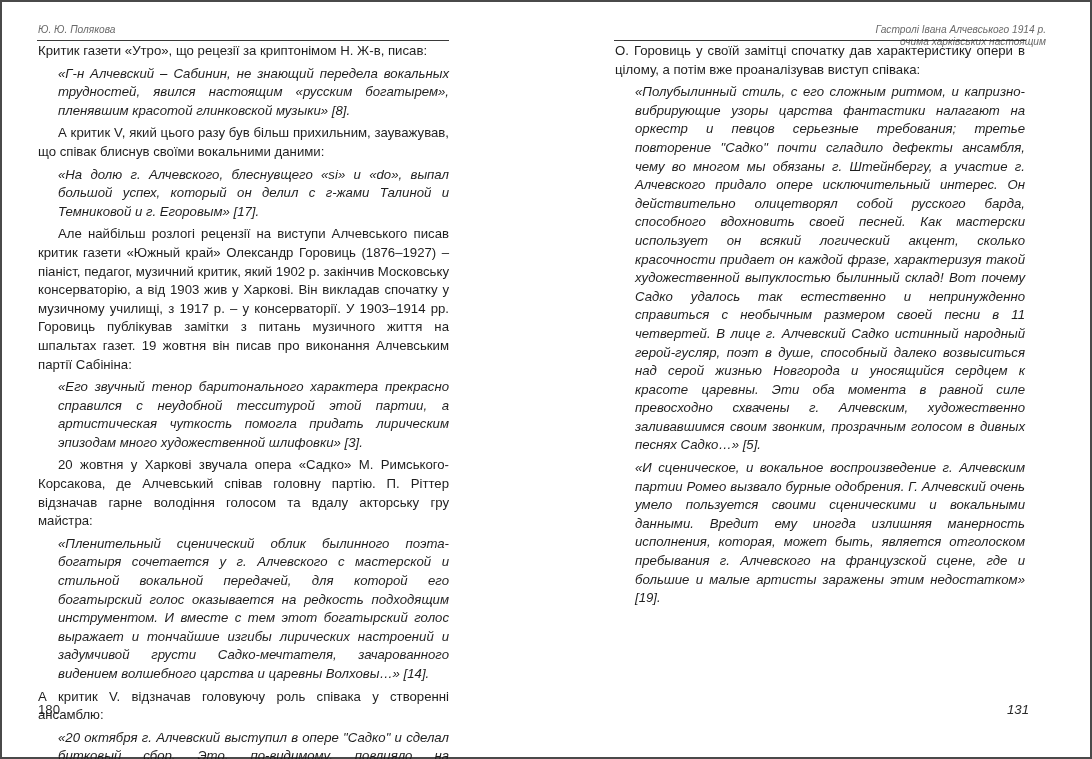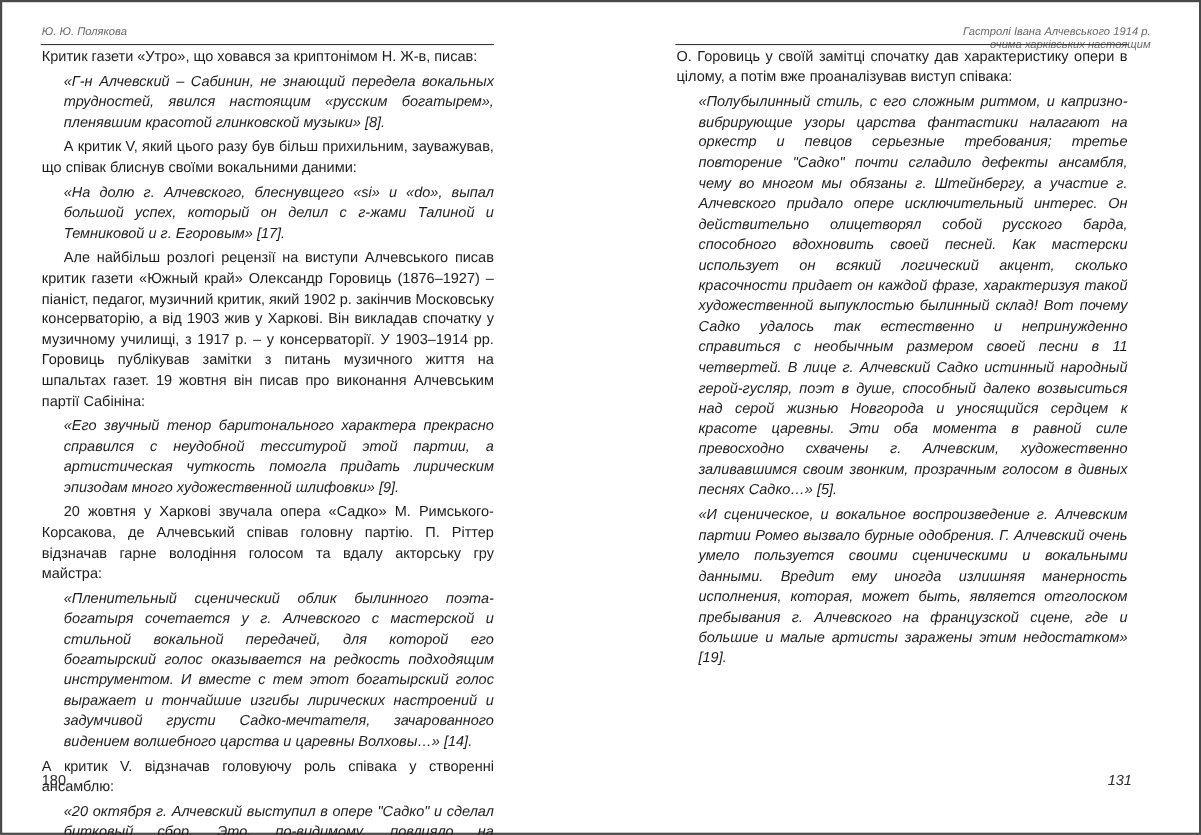--- a/index.html
+++ b/index.html
@@ -58,26 +58,26 @@
 </style>
 </head>
 <body>
 
 <div class="frame"></div>
 
 <div class="page left">
   <div class="running-head">Ю. Ю. Полякова</div>
   <div class="head-rule"></div>
   <div class="body">
-    <p class="para noindent">Критик газети «Утро», що ховався за криптонімом Н. Ж-в, писав:</p>
+    <p class="para noindent">Критик газети «Утро», що рецезії за криптонімом Н. Ж-в, писав:</p>
     <p class="quote">«Г-н Алчевский – Сабинин, не знающий передела вокальных трудностей, явился настоящим «русским богатырем», пленявшим красотой глинковской музыки» [8].</p>
     <p class="para">А критик V, який цього разу був більш прихильним, зауважував, що співак блиснув своїми вокальними даними:</p>
     <p class="quote">«На долю г. Алчевского, блеснувщего «si» и «do», выпал большой успех, который он делил с г-жами Талиной и Темниковой и г. Егоровым» [17].</p>
     <p class="para">Але найбільш розлогі рецензії на виступи Алчевського писав критик газети «Южный край» Олександр Горовиць (1876–1927) – піаніст, педагог, музичний критик, який 1902 р. закінчив Московську консерваторію, а від 1903 жив у Харкові. Він викладав спочатку у музичному училищі, з 1917 р. – у консерваторії. У 1903–1914 рр. Горовиць публікував замітки з питань музичного життя на шпальтах газет. 19 жовтня він писав про виконання Алчевським партії Сабініна:</p>
-    <p class="quote">«Его звучный тенор баритонального характера прекрасно справился с неудобной тесситурой этой партии, а артистическая чуткость помогла придать лирическим эпизодам много художественной шлифовки» [9].</p>
+    <p class="quote">«Его звучный тенор баритонального характера прекрасно справился с неудобной тесситурой этой партии, а артистическая чуткость помогла придать лирическим эпизодам много художественной шлифовки» [3].</p>
     <p class="para">20 жовтня у Харкові звучала опера «Садко» М. Римського-Корсакова, де Алчевський співав головну партію. П. Ріттер відзначав гарне володіння голосом та вдалу акторську гру майстра:</p>
     <p class="quote">«Пленительный сценический облик былинного поэта-богатыря сочетается у г. Алчевского с мастерской и стильной вокальной передачей, для которой его богатырский голос оказывается на редкость подходящим инструментом. И вместе с тем этот богатырский голос выражает и тончайшие изгибы лирических настроений и задумчивой грусти Садко-мечтателя, зачарованного видением волшебного царства и царевны Волховы…» [14].</p>
     <p class="para noindent">А критик V. відзначав головуючу роль співака у створенні ансамблю:</p>
     <p class="quote">«20 октября г. Алчевский выступил в опере "Садко" и сделал битковый сбор. Это, по-видимому, повлияло на исполнителей ободряющим образом, и опера прошла с большим подъемом. Партия Садка очень подходит к голосовым средствам и сценической индивидуальности г. Алчевского и справедливо считается одной из лучших в его репертуаре. В отчетном спектакле она была исполнена прекрасно</p>
   </div>
   <div class="page-number">180</div>
 </div>
 
 <div class="page right">
   <div class="running-head">

